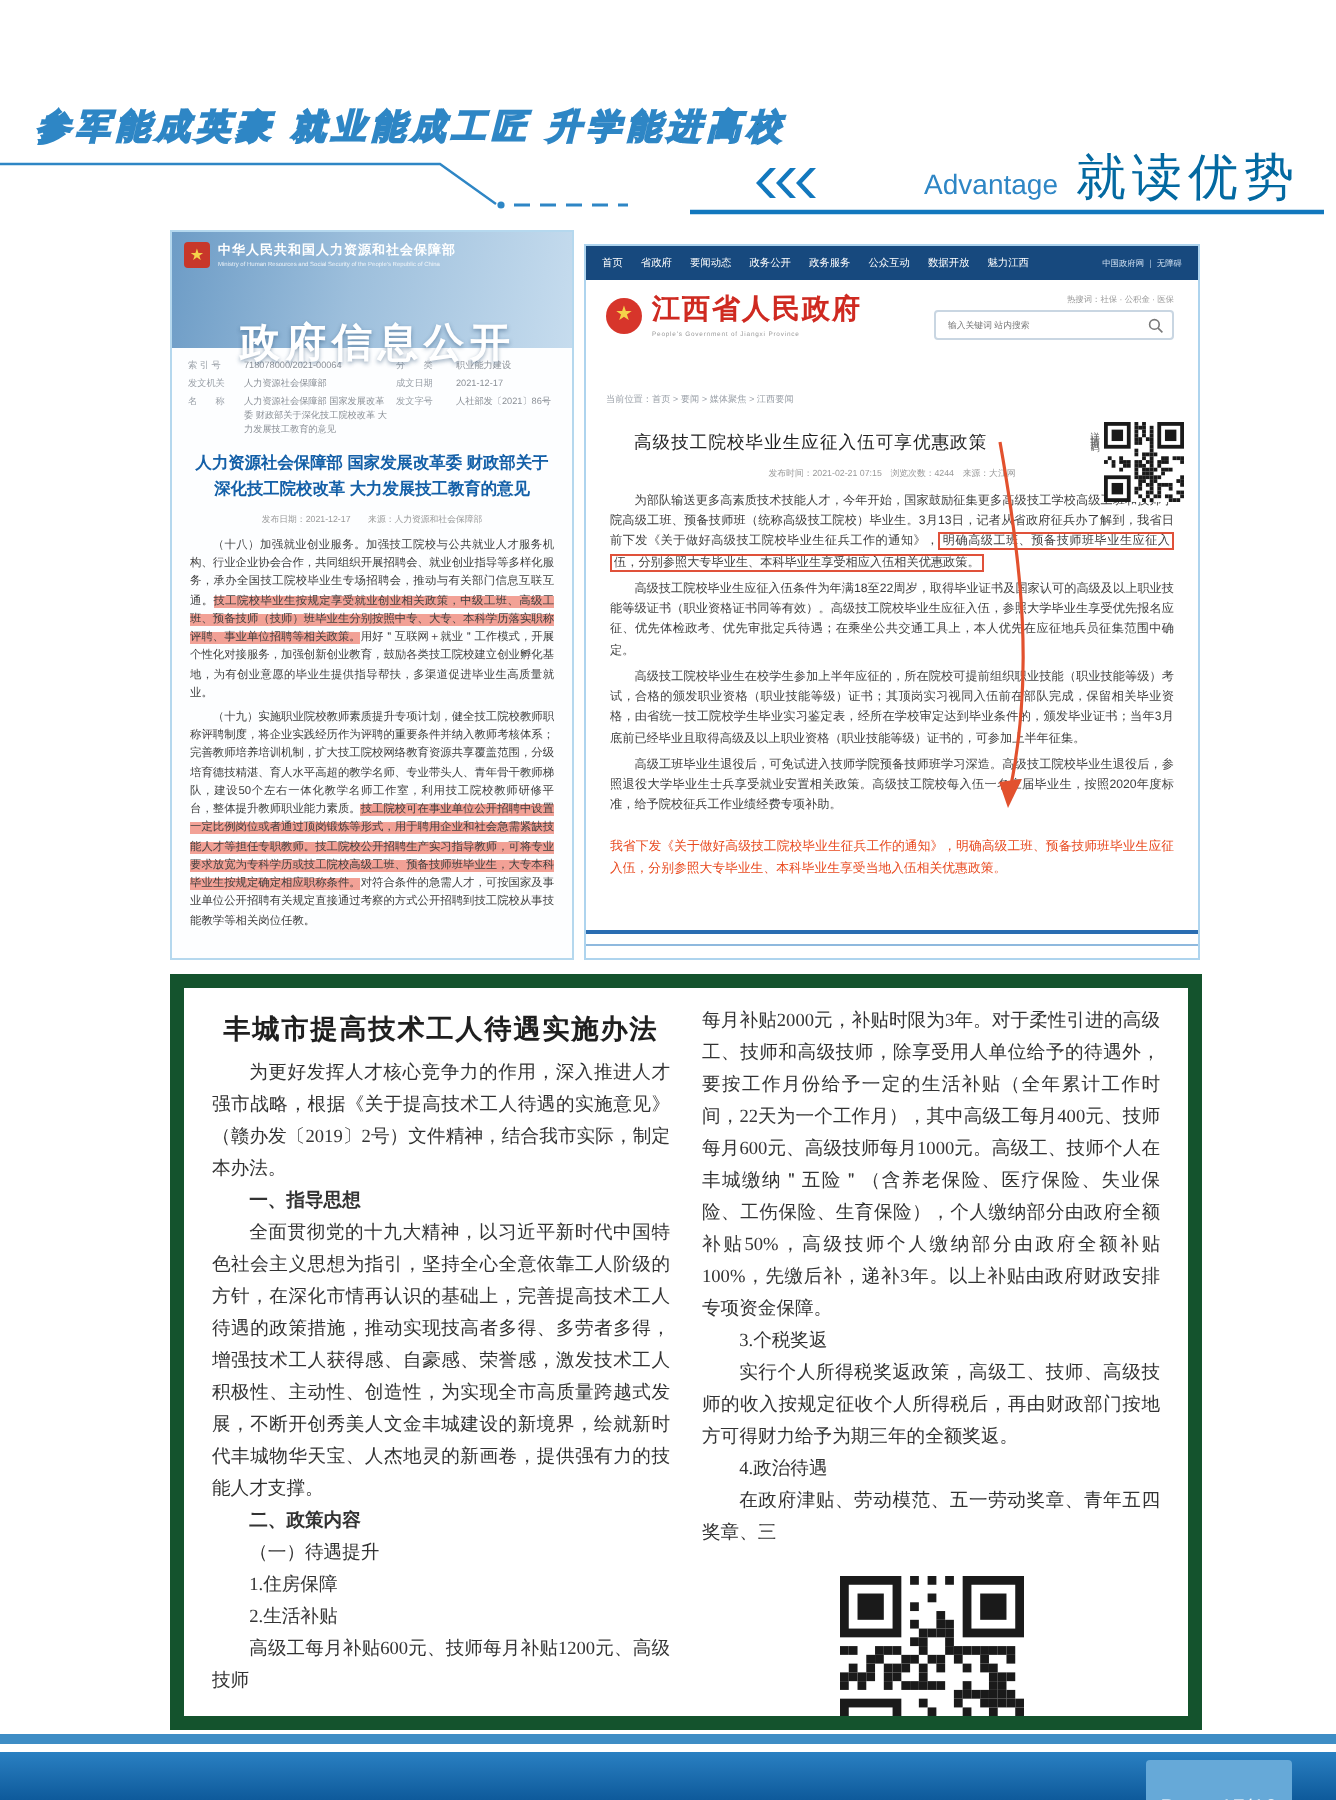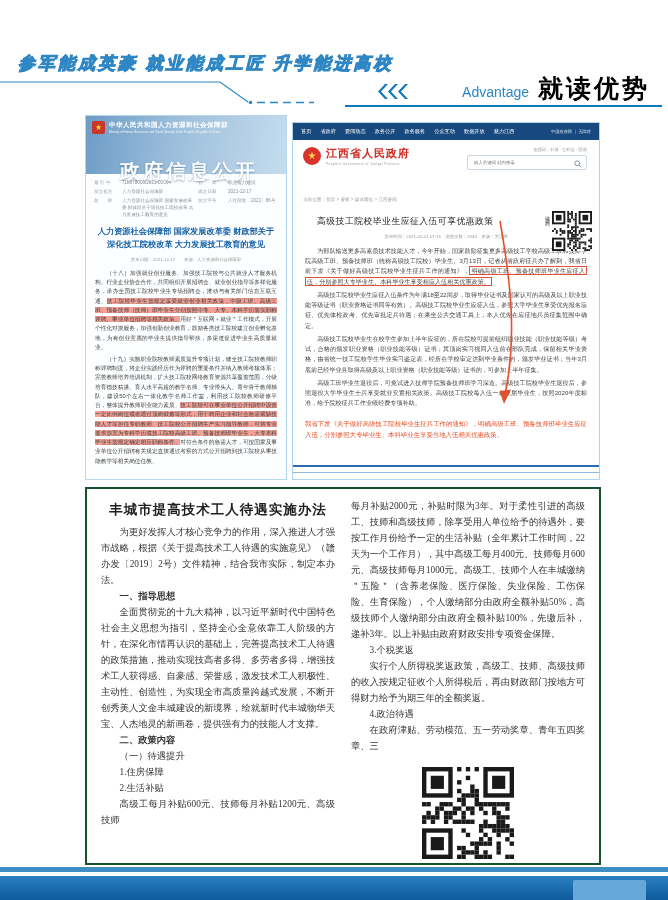--- a/index.html
+++ b/index.html
@@ -10,21 +10,21 @@
   }
   
   .top-decor{position:absolute;left:0;top:0;width:668px;height:120px;pointer-events:none;}
   .slogan{
     position:absolute;left:18px;top:52px;font-size:17px;font-weight:bold;font-style:italic;
     letter-spacing:3px;color:#14532d;-webkit-text-stroke:1px #2e86c5;white-space:nowrap;
   }
   .adv-row{position:absolute;top:72px;right:18px;display:flex;align-items:baseline;gap:9px;}
   .adv-chevrons{position:relative;top:2px;}
   .adv-en{font-size:14px;color:#2e86c5;margin-left:44px;}
-  .adv-cn{font-size:25px;font-weight:bold;color:#000000;letter-spacing:3px;text-align:right;}
+  .adv-cn{font-size:25px;font-weight:normal;color:#0369a1;letter-spacing:3px;text-align:right;}
   
   .gov-card{
     position:absolute;left:85px;top:115px;width:202px;height:365px;background:#fdfeff;
     border:1px solid #b5d8ee;overflow:hidden;box-sizing:border-box;
   }
   .gov-banner{position:relative;height:58px;color:#fff;
     background:linear-gradient(100deg,#6d9cc6 0%,#9dbfdc 45%,#c6dcee 100%);}
   .gov-emblem{position:absolute;left:6px;top:5px;width:13px;height:13px;background:#c8372a;
     border-radius:2px;display:flex;align-items:center;justify-content:center;color:#f5d34a;font-size:8px;line-height:1;}
   .gov-min-cn{position:absolute;left:23px;top:5px;font-size:6.5px;font-weight:bold;letter-spacing:.5px;white-space:nowrap;}
@@ -45,42 +45,42 @@
     border:1px solid #aed4ee;overflow:hidden;box-sizing:border-box;
   }
   .jx-nav{height:17px;background:#17497e;display:flex;align-items:center;padding:0 8px;gap:9px;
     color:#fff;font-size:5.2px;white-space:nowrap;}
   .jx-nav .nav-item{cursor:pointer;}
   .jx-nav-right{margin-left:auto;font-size:4.2px;color:#cfe0f2;}
   .jx-header{position:relative;height:48px;padding:6px 10px 0;}
   .jx-logo-row{display:flex;align-items:center;gap:5px;}
   .jx-emblem{width:18px;height:18px;background:#d7352b;border-radius:50%;display:flex;align-items:center;
     justify-content:center;color:#f5d34a;font-size:10px;line-height:1;flex:0 0 auto;}
-  .jx-name{color:#cf2a21;font-size:11px;font-weight:bold;letter-spacing:1px;white-space:nowrap;}
+  .jx-name{color:#cf2a21;font-size:14px;font-weight:bold;letter-spacing:1px;white-space:nowrap;}
   .jx-name-en{font-size:3.2px;color:#999;margin-top:1px;letter-spacing:.4px;}
   .jx-search-wrap{position:absolute;right:12px;top:7px;width:120px;}
   .jx-hotwords{font-size:4.2px;color:#999;text-align:right;margin-bottom:3px;}
   .jx-search{display:flex;align-items:center;border:1px solid #c9d6e2;height:13px;padding:0 4px;background:#fff;border-radius:2px;}
   .jx-search input{border:none;outline:none;flex:1;font-size:4.4px;color:#666;background:transparent;min-width:0;}
   .jx-breadcrumb{padding:3px 10px 0;font-size:4.6px;color:#9aa0a8;}
   .jx-qr-block{position:absolute;right:7px;top:88px;display:flex;gap:2px;align-items:flex-start;}
   .jx-qr-label{writing-mode:vertical-rl;font-size:4.6px;color:#666;letter-spacing:1.5px;margin-top:1px;}
   .jx-title{margin:14px 24px 0;text-align:left;font-size:8.8px;font-weight:normal;color:#222;letter-spacing:.5px;}
   .jx-meta{text-align:center;font-size:4.4px;color:#999;margin-top:6px;}
   .jx-body{margin:7px 12px 0;font-size:6.1px;line-height:1.68;color:#3f3f3f;text-align:justify;}
   .jx-body p{text-indent:2em;margin:0 0 3px;}
   .jx-body .redbox{border:1px solid #e0513a;padding:0 1px;-webkit-box-decoration-break:clone;box-decoration-break:clone;}
   .jx-note{margin:9px 12px 0;color:#e8491f;font-size:6.4px;line-height:1.8;text-align:justify;}
   .jx-rule1{position:absolute;left:0;right:0;bottom:12px;height:2px;background:#2a6db2;}
   .jx-rule2{position:absolute;left:0;right:0;bottom:6px;height:1px;background:#8fb9de;}
   .jx-arrow{position:absolute;left:0;top:0;width:308px;height:358px;pointer-events:none;}
   
   .doc-card{
     position:absolute;left:85px;top:487px;width:516px;height:378px;background:#fff;
-    border:2px solid #14532d;box-sizing:border-box;padding:10px 14px;overflow:hidden;
+    border:7px solid #14532d;box-sizing:border-box;padding:10px 14px;overflow:hidden;
     font-family:"Liberation Serif","DejaVu Serif",serif;
   }
   .doc-cols{display:flex;gap:16px;}
   .doc-col{width:50%;}
   .doc-title{text-align:center;font-size:13.5px;font-weight:bold;color:#1f1f1f;margin:2px 0 6px;letter-spacing:1px;}
   .doc-col p{font-size:9.3px;line-height:1.72;color:#333;text-align:justify;text-indent:2em;margin:0;}
   .doc-col p.b{font-weight:bold;}
   .doc-col p.ni{text-indent:0;}
   .doc-qr-wrap{text-align:center;margin-top:12px;}
   

